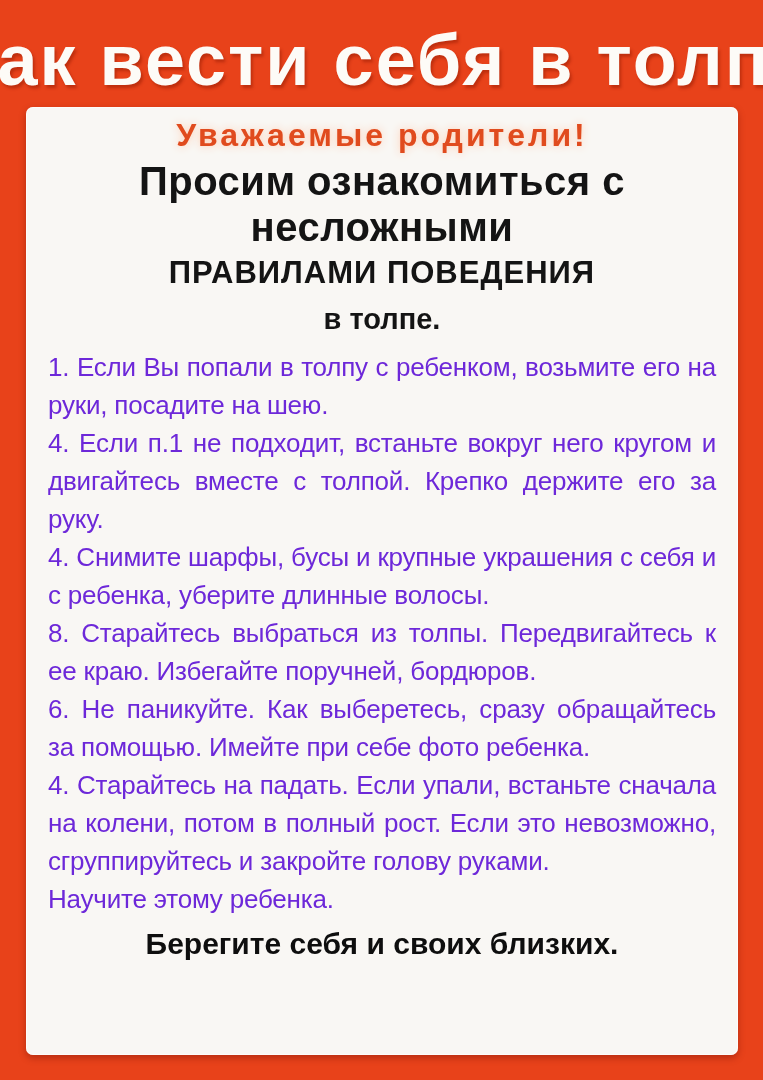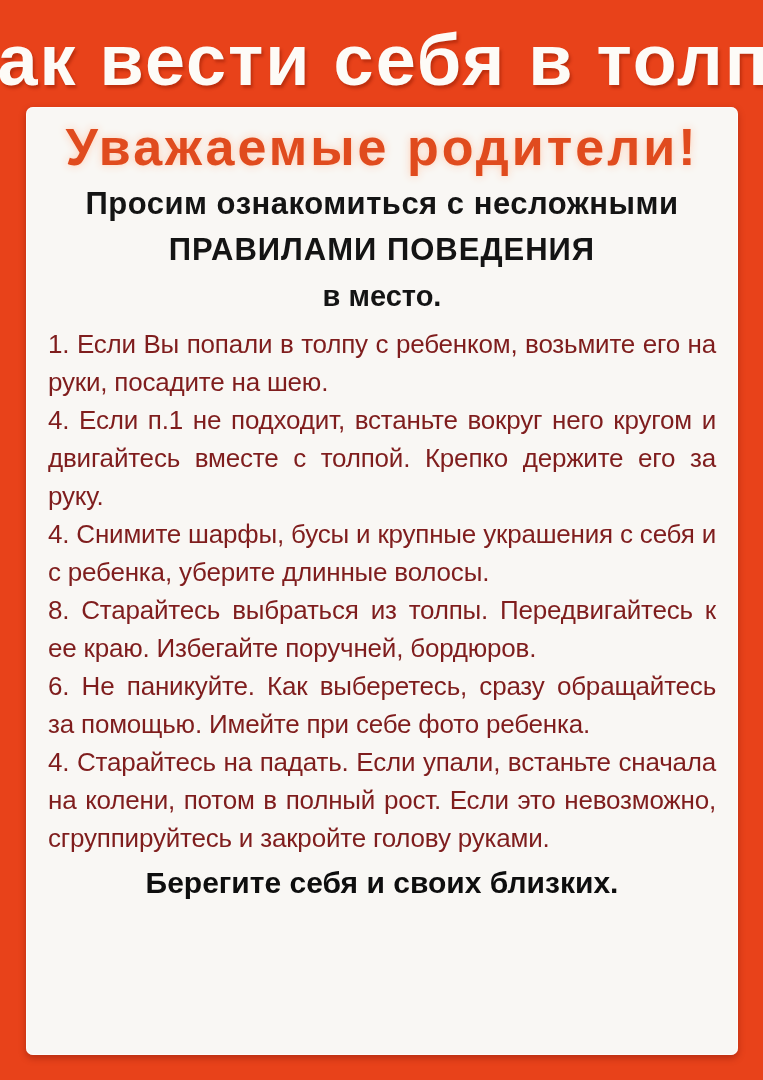--- a/index.html
+++ b/index.html
@@ -50,42 +50,42 @@
     background: var(--panel);
     border-radius: 7px;
     box-shadow: 0 3px 7px rgba(90, 10, 0, 0.35), inset 0 0 0 1px rgba(255,255,255,0.6);
     padding: 8px 22px 6px 22px;
     overflow: hidden;
   }
   .greeting {
     margin: 2px 0 4px 0;
     text-align: center;
     color: var(--accent);
-    font-size: 52px;
+    font-size: 32px;
     font-weight: 700;
     letter-spacing: 3px;
     text-shadow: 0 0 9px rgba(255, 205, 178, 0.95), 0 0 2px rgba(255, 235, 225, 0.9);
     white-space: nowrap;
   }
   .intro-line {
     margin: 0;
     text-align: center;
     color: var(--ink);
     font-weight: 700;
     line-height: 46px;
   }
-  .intro-1 { font-size: 31px; letter-spacing: 0.5px; }
+  .intro-1 { font-size: 40px; letter-spacing: 0.5px; }
   .intro-2 { font-size: 31px; letter-spacing: 1px; }
   .intro-3 { font-size: 29px; }
   .rules {
     margin-top: 6px;
   }
   .rule-item, .teach-note {
     margin: 0;
-    color: #7f1d1d;
+    color: #6d28d9;
     font-size: 26px;
     line-height: 38px;
     text-align: justify;
     letter-spacing: -0.2px;
   }
   .teach-note { text-align: left; }
   .closing-line {
     margin: 6px 0 0 0;
     text-align: center;
     color: #0e0e0e;
@@ -102,28 +102,29 @@
   <div class="poster-header">
     <h1>Как вести себя в толпе</h1>
   </div>
 
   <div class="content-panel">
 
     <h2 class="greeting">Уважаемые родители!</h2>
 
     <p class="intro-line intro-1">Просим ознакомиться с несложными</p>
     <p class="intro-line intro-2">ПРАВИЛАМИ ПОВЕДЕНИЯ</p>
-    <p class="intro-line intro-3">в место.</p>
+    <p class="intro-line intro-3">в толпе.</p>
 
     <div class="rules">
       <p class="rule-item">1. Если Вы попали в толпу с ребенком, возьмите его на руки, посадите на шею.</p>
       <p class="rule-item">4. Если п.1 не подходит, встаньте вокруг него кругом и двигайтесь вместе с толпой. Крепко держите его за руку.</p>
       <p class="rule-item">4. Снимите шарфы, бусы и  крупные украшения с себя и с ребенка, уберите длинные волосы.</p>
       <p class="rule-item">8. Старайтесь выбраться из толпы. Передвигайтесь к ее краю. Избегайте поручней, бордюров.</p>
       <p class="rule-item">6. Не паникуйте. Как выберетесь, сразу обращайтесь за помощью. Имейте при себе фото ребенка.</p>
       <p class="rule-item">4. Старайтесь на падать. Если упали, встаньте сначала на колени, потом в полный рост. Если это невозможно, сгруппируйтесь и закройте голову руками.</p>
+      <p class="teach-note">Научите этому ребенка.</p>
     </div>
 
     <p class="closing-line">Берегите себя и своих близких.</p>
 
   </div>
 
 </div>
 
 </body></html>

